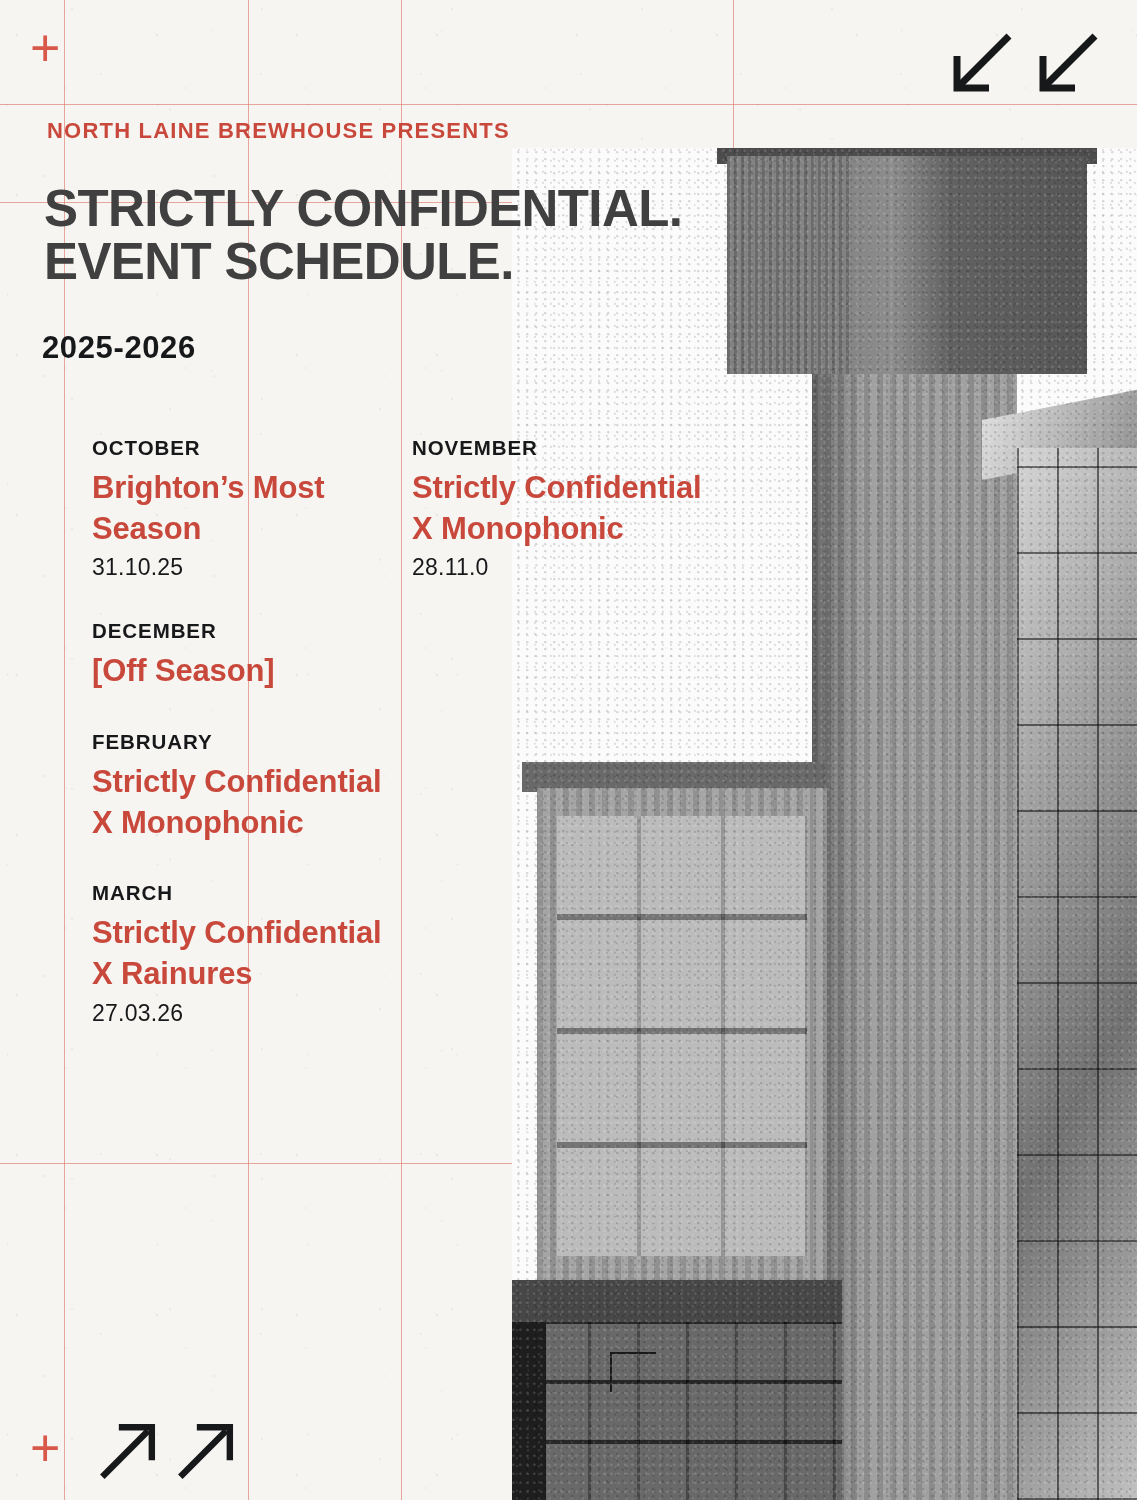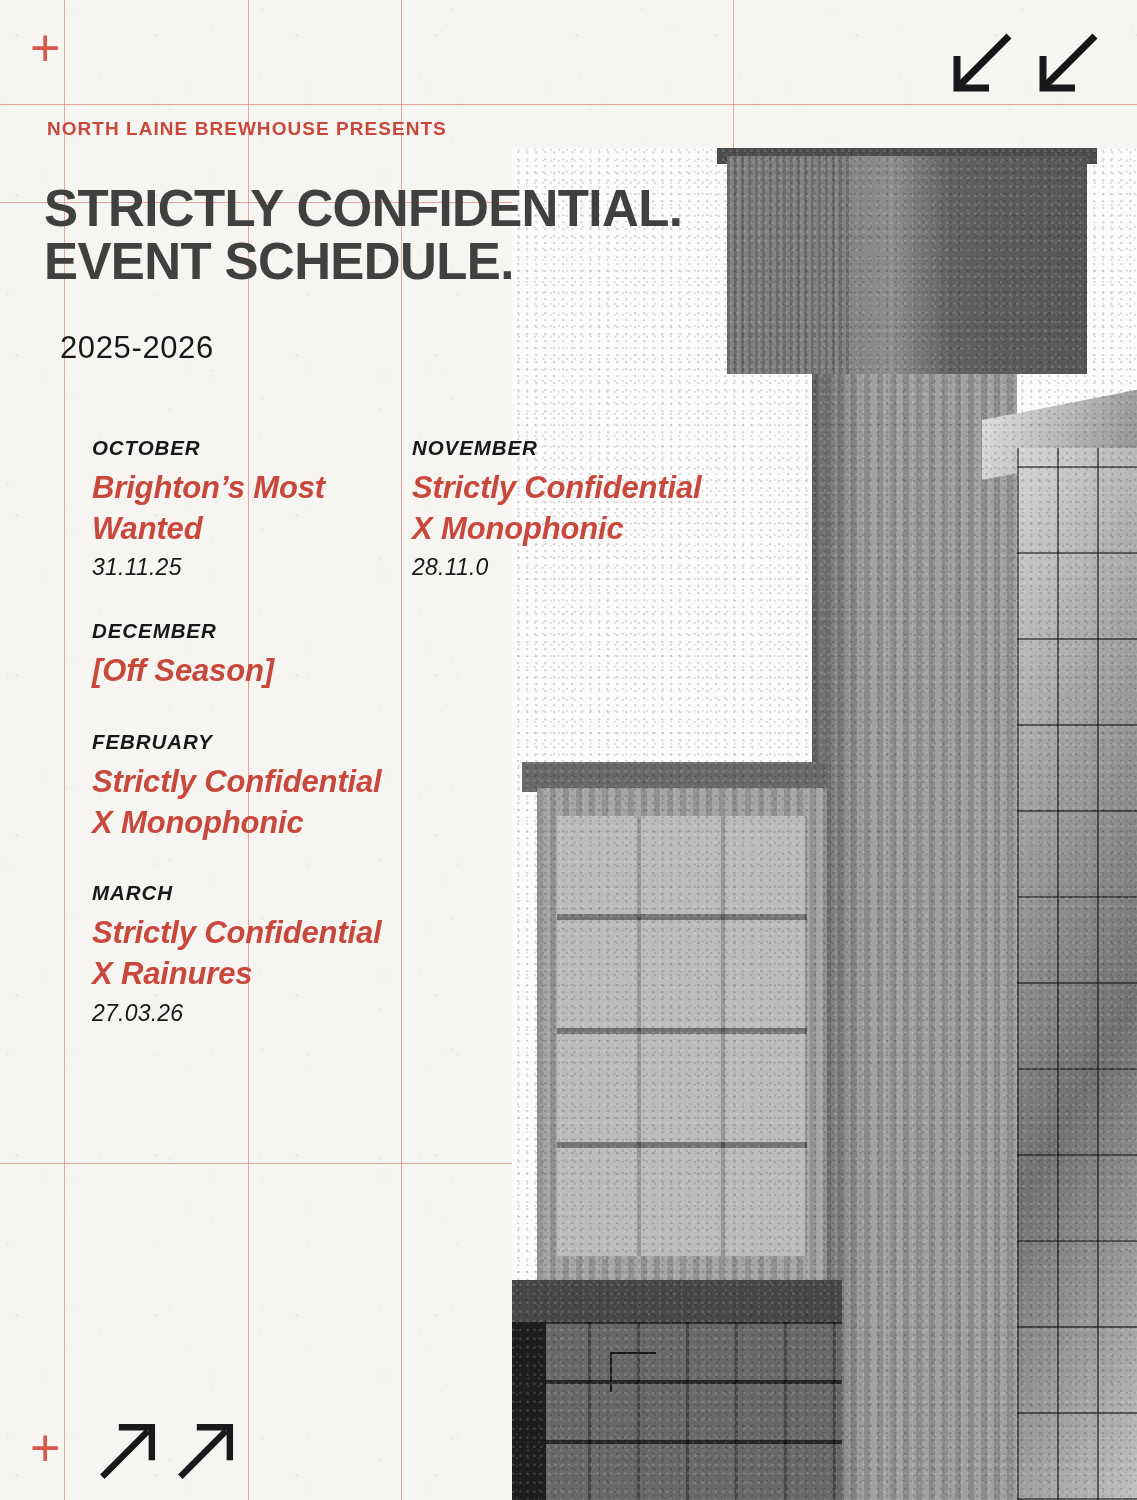--- a/index.html
+++ b/index.html
@@ -154,51 +154,51 @@
       radial-gradient(circle at 85% 15%, rgba(0,0,0,.3) 0 1px, transparent 1.3px);
     background-size: 7px 9px, 9px 7px, 11px 8px, 8px 11px;
   }
 
   
   .content { position: absolute; inset: 0; z-index: 6; }
 
   .presents {
     position: absolute;
     left: 47px; top: 118px;
-    font-size: 19px;
+    font-size: 22px;
     font-weight: bold;
     letter-spacing: .055em;
     color: #c9483c;
   }
   .title {
     position: absolute;
     left: 44px; top: 148px;
     font-size: 51px;
     font-weight: bold;
     line-height: 1.04;
     letter-spacing: -.012em;
     color: #404040;
     max-width: 700px;
   }
   .years {
     position: absolute;
-    left: 60px; top: 330px;
+    left: 42px; top: 330px;
     font-size: 31px;
-    font-weight: normal;
+    font-weight: bold;
     letter-spacing: .02em;
     color: #17181a;
   }
 
   
   .sched {
     position: absolute;
     left: 92px; top: 436px;
     width: 620px;
   }
-  .col { position: absolute; font-style: italic; }
+  .col { position: absolute; }
   .col-a { left: 0; top: 0; width: 300px; }
   .col-b { left: 320px; top: 0; width: 300px; }
 
   .entry { margin-bottom: 38px; }
   .entry .month {
     font-size: 20.5px;
     font-weight: bold;
     letter-spacing: .045em;
     color: #17181a;
     margin-bottom: 7px;
@@ -273,22 +273,22 @@
     <div class="presents">NORTH LAINE BREWHOUSE PRESENTS</div>
     <h1 class="title">STRICTLY CONFIDENTIAL. EVENT SCHEDULE.</h1>
     <div class="years">2025-2026</div>
 
     <div class="sched">
 
       <div class="col col-a">
 
         <div class="entry">
           <div class="month">OCTOBER</div>
-          <div class="name">Brighton’s Most Wanted</div>
-          <div class="date">31.11.25</div>
+          <div class="name">Brighton’s Most Season</div>
+          <div class="date">31.10.25</div>
         </div>
 
         <div class="entry off">
           <div class="month">DECEMBER</div>
           <div class="name">[Off Season]</div>
         </div>
 
 
         <div class="entry">
           <div class="month">FEBRUARY</div>

